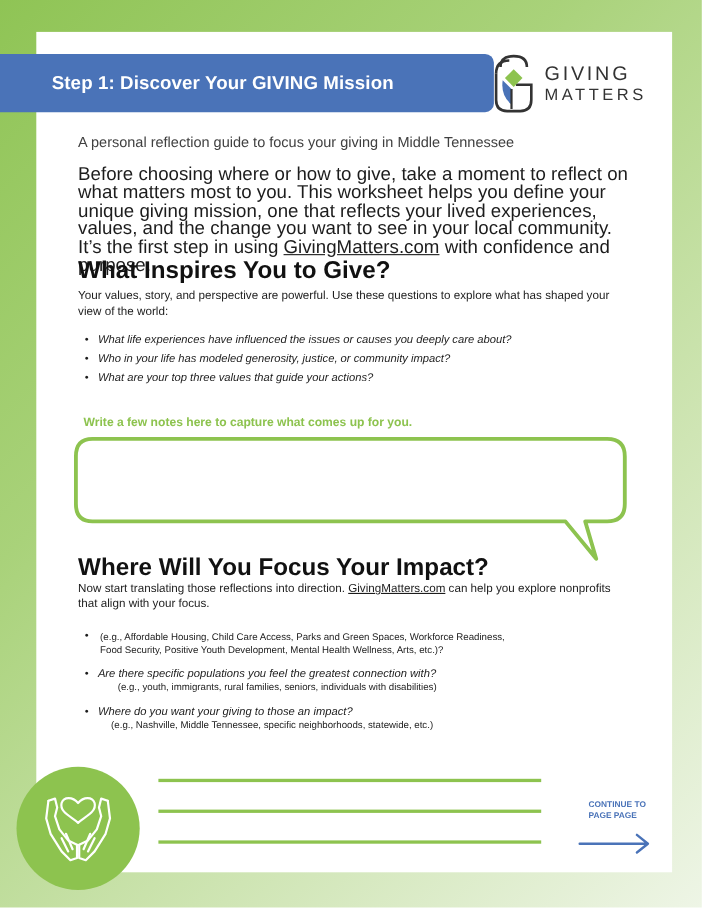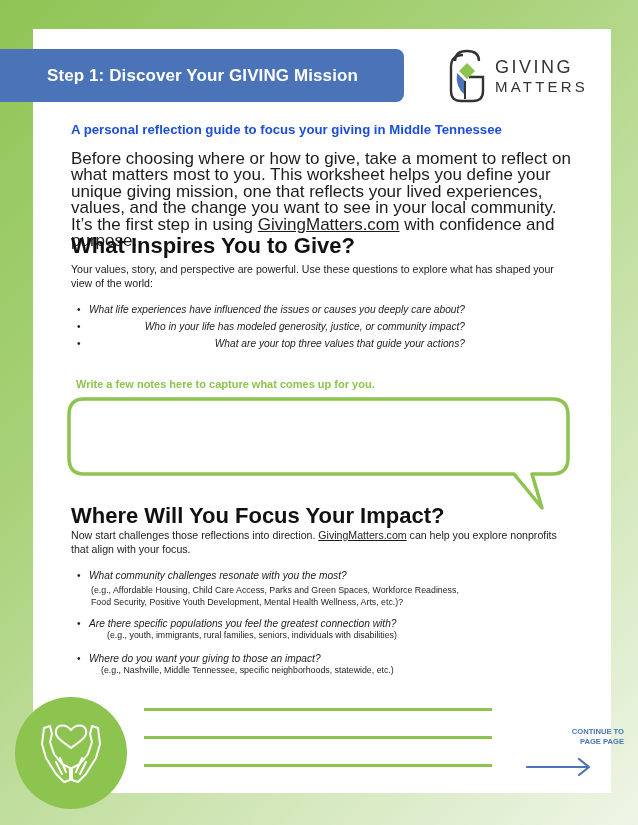--- a/index.html
+++ b/index.html
@@ -12,21 +12,21 @@
     }
     .page {
       position: absolute;
       left: 33px; top: 29px;
       width: 578px; height: 764px;
       background: #ffffff;
     }
     .step-banner {
       position: absolute;
       left: 0; top: 49px;
-      width: 404px; height: 53px;
+      width: 449px; height: 53px;
       background: #4a73b8;
       border-radius: 0 8px 8px 0;
       display: flex; align-items: center;
       padding-left: 47px;
       color: #ffffff;
       font-weight: bold;
       font-size: 17px;
       letter-spacing: 0.1px;
     }
     .logo {
@@ -38,21 +38,21 @@
     .logo-text {
       margin-left: 8px;
       display: flex; flex-direction: column;
       color: #333333;
       line-height: 1;
     }
     .logo-text .l1 { font-size: 18px; letter-spacing: 2.5px; font-weight: normal; }
     .logo-text .l2 { font-size: 15px; letter-spacing: 3.2px; margin-top: 3px; }
     .subtitle {
       position: absolute; left: 71px; top: 122px;
-      font-size: 13.2px; font-weight: bold; color: #1d4ed8;
+      font-size: 13.2px; font-weight: normal; color: #404040;
     }
     .intro {
       position: absolute; left: 71px; top: 151px;
       width: 500px;
       font-size: 17px; line-height: 16.4px; color: #1c1c1c;
     }
     .intro a, .para a { color: #1c1c1c; text-decoration: underline; }
     .h2 {
       position: absolute; left: 71px;
       font-size: 22px; font-weight: bold; color: #111;
@@ -80,22 +80,22 @@
     .bubble { position: absolute; left: 66px; top: 396px; }
     .write-lines { position: absolute; left: 144px; top: 708px; width: 348px; }
     .write-lines .ln { height: 3px; background: #8dc34f; margin-bottom: 25px; }
     .hands-circle {
       position: absolute; left: 15px; top: 697px;
       width: 112px; height: 112px; border-radius: 50%;
       background: #8dc34f;
       display: flex; align-items: center; justify-content: center;
     }
     .continue {
-      position: absolute; left: 548px; top: 727px;
-      width: 76px; text-align: right;
+      position: absolute; left: 535px; top: 727px;
+      width: 76px; text-align: left;
       font-size: 7.6px; font-weight: bold; color: #4a73b8; line-height: 10px;
     }
     .arrow { position: absolute; left: 525px; top: 756px; }
   </style>
 </head>
 <body>
 
 <div class="page"></div>
 
 <div class="step-banner">
@@ -118,41 +118,40 @@
 </div>
 
 <div class="subtitle">A personal reflection guide to focus your giving in Middle Tennessee</div>
 
 <p class="intro"><span>Before choosing where or how to give, take a moment to reflect on what matters most to you. This worksheet helps you define your unique giving mission, one that reflects your lived experiences, values, and the change you want to see in your local community. It’s the first step in using </span><a>GivingMatters.com</a><span> with confidence and purpose.</span></p>
 
 <div class="h2" style="top:233px;">What Inspires You to Give?</div>
 
 <p class="para" style="top:262px;">Your values, story, and perspective are powerful. Use these questions to explore what has shaped your view of the world:</p>
 
-<ul class="q q1" style="top:304px;text-align:right;">
+<ul class="q q1" style="top:304px;">
   <li>What life experiences have influenced the issues or causes you deeply care about?</li>
   <li>Who in your life has modeled generosity, justice, or community impact?</li>
   <li>What are your top three values that guide your actions?</li>
 </ul>
 
 <div class="notes-label">Write a few notes here to capture what comes up for you.</div>
 
 <div class="bubble">
   <svg width="506" height="116" viewBox="0 0 506 116">
     <path d="M18 3 L486 3 Q502 3 502 19 L502 62 Q502 78 486 78 L466 78 L476 112 L448 78 L18 78 Q3 78 3 62 L3 19 Q3 3 18 3 Z" fill="#ffffff" stroke="#8dc34f" stroke-width="3.5" stroke-linejoin="round"></path>
   </svg>
 </div>
 
 <div class="h2" style="top:503px;">Where Will You Focus Your Impact?</div>
 
-<p class="para" style="top:528px;"><span>Now start challenges those reflections into direction. </span><a>GivingMatters.com</a><span> can help you explore nonprofits that align with your focus.</span></p>
+<p class="para" style="top:528px;"><span>Now start translating those reflections into direction. </span><a>GivingMatters.com</a><span> can help you explore nonprofits that align with your focus.</span></p>
 
 <ul class="q" style="top:570px;">
   <li style="margin-bottom:10px;">
-    <span>What community challenges resonate with you the most?</span>
     <span class="ex" style="margin-top:3px;">(e.g., Affordable Housing, Child Care Access, Parks and Green Spaces, Workforce Readiness,</span>
     <span class="ex">Food Security, Positive Youth Development, Mental Health Wellness, Arts, etc.)?</span>
   </li>
   <li style="margin-bottom:12px;">
     <span>Are there specific populations you feel the greatest connection with?</span>
     <span class="ex" style="padding-left:18px;">(e.g., youth, immigrants, rural families, seniors, individuals with disabilities)</span>
   </li>
   <li>
     <span>Where do you want your giving to those an impact?</span>
     <span class="ex" style="padding-left:12px;">(e.g., Nashville, Middle Tennessee, specific neighborhoods, statewide, etc.)</span>

